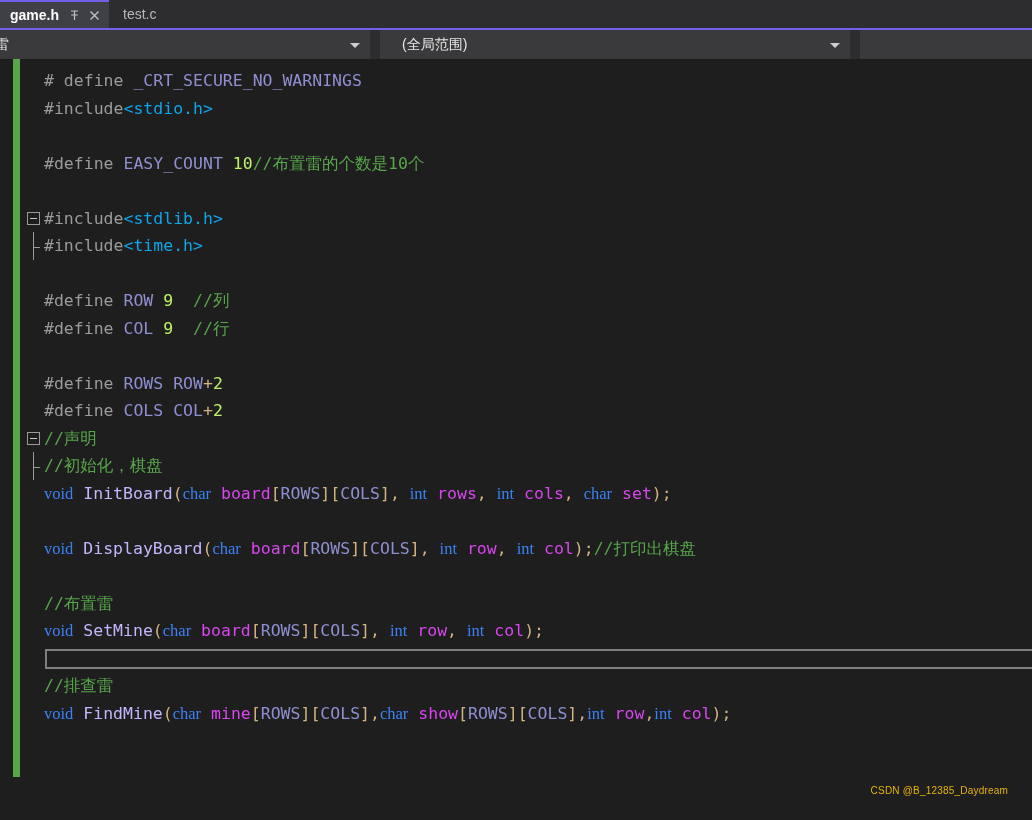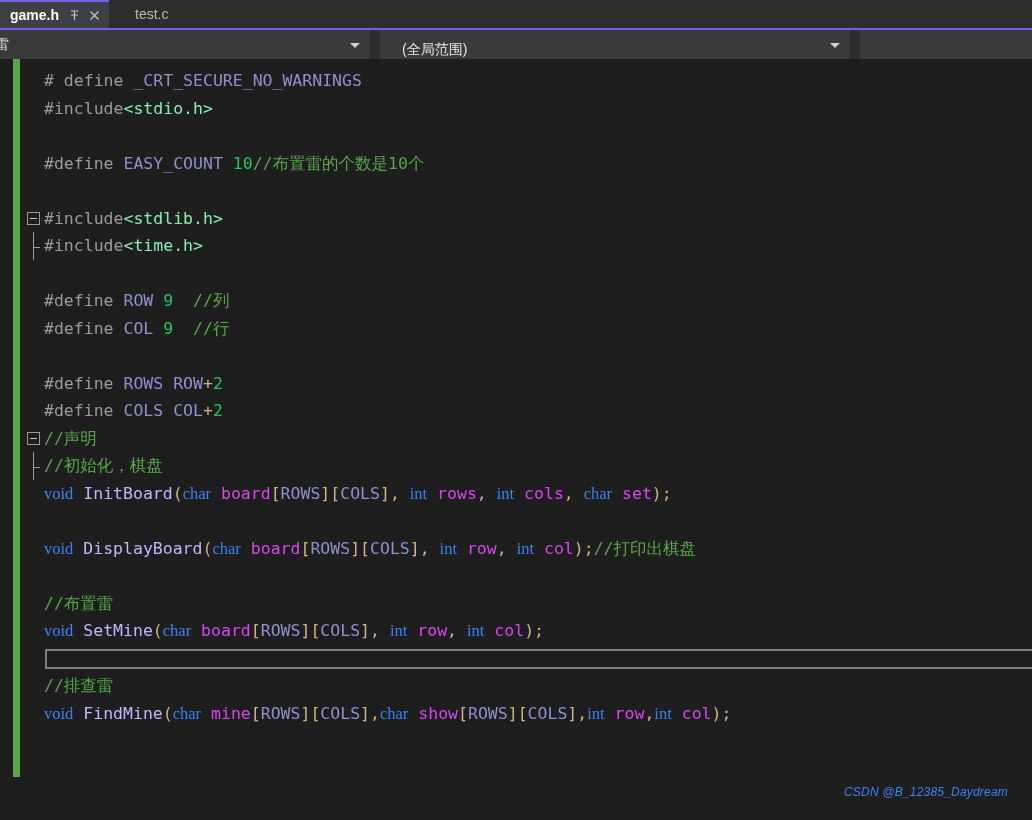--- a/index.html
+++ b/index.html
@@ -19,42 +19,42 @@
   .tab{
     display:flex;align-items:center;height:28px;box-sizing:border-box;
     padding:0 8px 0 10px;font-size:14px;position:relative;cursor:default;
     white-space:nowrap;
   }
   .tab.active{
     background:#3f3f46;color:#ffffff;font-weight:bold;
     border-top:2px solid #7160e8;padding-top:0;
   }
   .tab.active .tab-label{color:#ffffff;}
-  .tab.inactive{background:#2d2d30;color:#b4b4b4;font-weight:normal;padding-left:26px;padding-right:22px;}
+  .tab.inactive{background:#2d2d30;color:#b4b4b4;font-weight:normal;padding-left:14px;padding-right:22px;}
   .tab.inactive .tab-label{color:#b8b8b8;}
   .tab-label{line-height:26px;}
   .tab-icons{display:flex;align-items:center;margin-left:9px;gap:7px;}
   .pin-icon,.close-icon{
     width:13px;height:13px;display:inline-block;position:relative;opacity:.85;
   }
   .tabstrip-rest{flex:1;background:#2d2d30;}
 
   
   .navbar{
     position:absolute;left:0;top:28px;width:1032px;height:31px;
     background:#2d2d30;border-top:2px solid #7160e8;box-sizing:border-box;
     display:flex;align-items:stretch;
   }
   .ddl{
     position:relative;height:29px;box-sizing:border-box;
     background:#3a3a3d;display:flex;align-items:center;
     color:#e6e6e6;font-size:14px;
   }
   .ddl.one{width:370px;padding-left:0px;}
-  .ddl.two{width:470px;padding-left:22px;margin-left:10px;align-items:flex-end;}
+  .ddl.two{width:470px;padding-left:22px;margin-left:10px;}
   .ddl.three{flex:1;margin-left:10px;}
   .ddl .ddl-text{white-space:nowrap;overflow:hidden;}
   .ddl.one .ddl-text{margin-left:-5px;}
   .caret{
     position:absolute;right:10px;top:50%;margin-top:-2px;
     width:0;height:0;border-left:5px solid transparent;border-right:5px solid transparent;
     border-top:5px solid #cfcfcf;
   }
 
   
@@ -91,37 +91,36 @@
 
   
   .curline-box{
     position:absolute;left:45px;top:4px;right:-2px;height:20px;
     border:2px solid #7f7f7f;background:#1e1e1e;box-sizing:border-box;
   }
 
   
   .t-pp     {color:#9b9b9b;}   
   .t-macro  {color:#8f8fd2;}   
-  .t-str    {color:#86efac;}   
+  .t-str    {color:#0ea5e9;}   
   .t-cmt    {color:#57a64a;text-align:center;}   
   .t-kw     {color:#3b82f6;font-family:Liberation Serif, serif;}   
   .t-fn     {color:#c4b5fd;}   
   .t-plain  {color:#d946ef;}   
   .t-punct  {color:#d4b483;}   
-  .t-num    {color:#22c55e;}   
+  .t-num    {color:#bef264;}   
 
   
   .footer{
     position:absolute;left:0;top:777px;width:1032px;height:43px;background:#1e1e1e;
   }
   .watermark{
     position:absolute;right:24px;top:8px;
-    color:#3b82f6;font-size:12px;font-family:"Liberation Sans",sans-serif;
+    color:#eab308;font-size:10px;font-family:"Liberation Sans",sans-serif;
     letter-spacing:.2px;
-    font-style:italic;
   }
 </style>
 </head>
 <body>
 
 <div class="app">
 
   <div class="tabstrip">
     <div class="tab active">
       <span class="tab-label">game.h</span>

